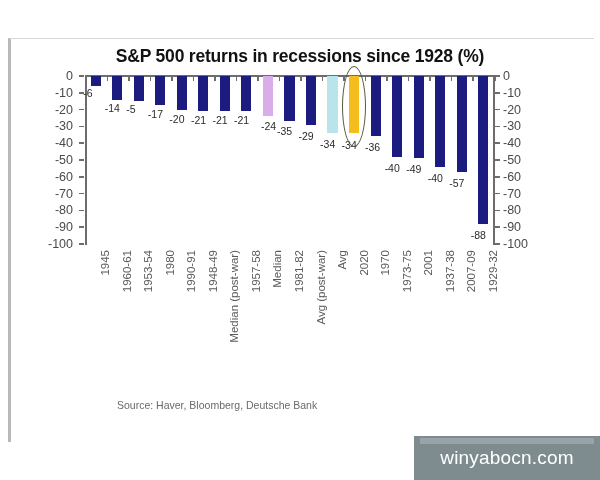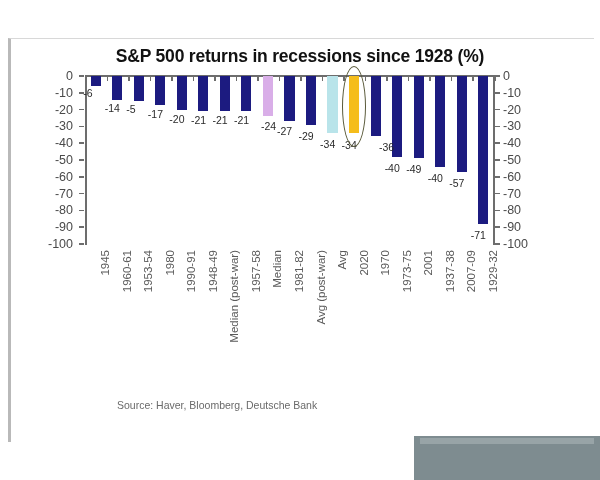--- a/index.html
+++ b/index.html
@@ -265,30 +265,30 @@
   <div id="bar-labels-layer">
       <div class="bar-label" style="left: 83.2632px; top: 88.08px;">-6</div>
       <div class="bar-label" style="left: 104.789px; top: 102.52px;">-14</div>
       <div class="bar-label" style="left: 126.316px; top: 104.2px;">-5</div>
       <div class="bar-label" style="left: 147.842px; top: 108.56px;">-17</div>
       <div class="bar-label" style="left: 169.368px; top: 113.6px;">-20</div>
       <div class="bar-label" style="left: 190.895px; top: 115.28px;">-21</div>
       <div class="bar-label" style="left: 212.421px; top: 115.28px;">-21</div>
       <div class="bar-label" style="left: 233.947px; top: 115.28px;">-21</div>
       <div class="bar-label" style="left: 261px; top: 121.32px;">-24</div>
-      <div class="bar-label" style="left: 277px; top: 126.36px;">-27</div>
+      <div class="bar-label" style="left: 277px; top: 126.36px;">-35</div>
       <div class="bar-label" style="left: 298.526px; top: 130.72px;">-29</div>
       <div class="bar-label" style="left: 320.053px; top: 139.12px;">-34</div>
       <div class="bar-label" style="left: 341.579px; top: 140.12px;">-34</div>
-      <div class="bar-label" style="left: 379px; top: 142.48px;">-36</div>
+      <div class="bar-label" style="left: 365px; top: 142.48px;">-36</div>
       <div class="bar-label" style="left: 384.632px; top: 162.64px;">-40</div>
       <div class="bar-label" style="left: 406.158px; top: 164.32px;">-49</div>
       <div class="bar-label" style="left: 427.684px; top: 172.72px;">-40</div>
       <div class="bar-label" style="left: 449.211px; top: 177.76px;">-57</div>
-      <div class="bar-label" style="left: 470.737px; top: 229.84px;">-71</div>
+      <div class="bar-label" style="left: 470.737px; top: 229.84px;">-88</div>
     </div>
   <div id="cat-labels-layer">
       <div class="cat-label" style="left: 100.263px;">1945</div>
       <div class="cat-label" style="left: 121.789px;">1960-61</div>
       <div class="cat-label" style="left: 143.316px;">1953-54</div>
       <div class="cat-label" style="left: 164.842px;">1980</div>
       <div class="cat-label" style="left: 186.368px;">1990-91</div>
       <div class="cat-label" style="left: 207.895px;">1948-49</div>
       <div class="cat-label" style="left: 229.421px;">Median (post-war)</div>
       <div class="cat-label" style="left: 250.947px;">1957-58</div>
@@ -302,16 +302,17 @@
       <div class="cat-label" style="left: 423.158px;">2001</div>
       <div class="cat-label" style="left: 444.684px;">1937-38</div>
       <div class="cat-label" style="left: 466.211px;">2007-09</div>
       <div class="cat-label" style="left: 487.737px;">1929-32</div>
     </div>
 
   <div id="source-note">Source: Haver, Bloomberg, Deutsche Bank</div>
 
   <div id="watermark">
     <div id="watermark-inner"></div>
+    <span id="watermark-text">winyabocn.com</span>
   </div>
 
 <div id="highlight-ellipse" style="left: 342.079px; top: 66px; width: 24px; height: 81.12px;"></div>
   </div>
 
 </body></html>

